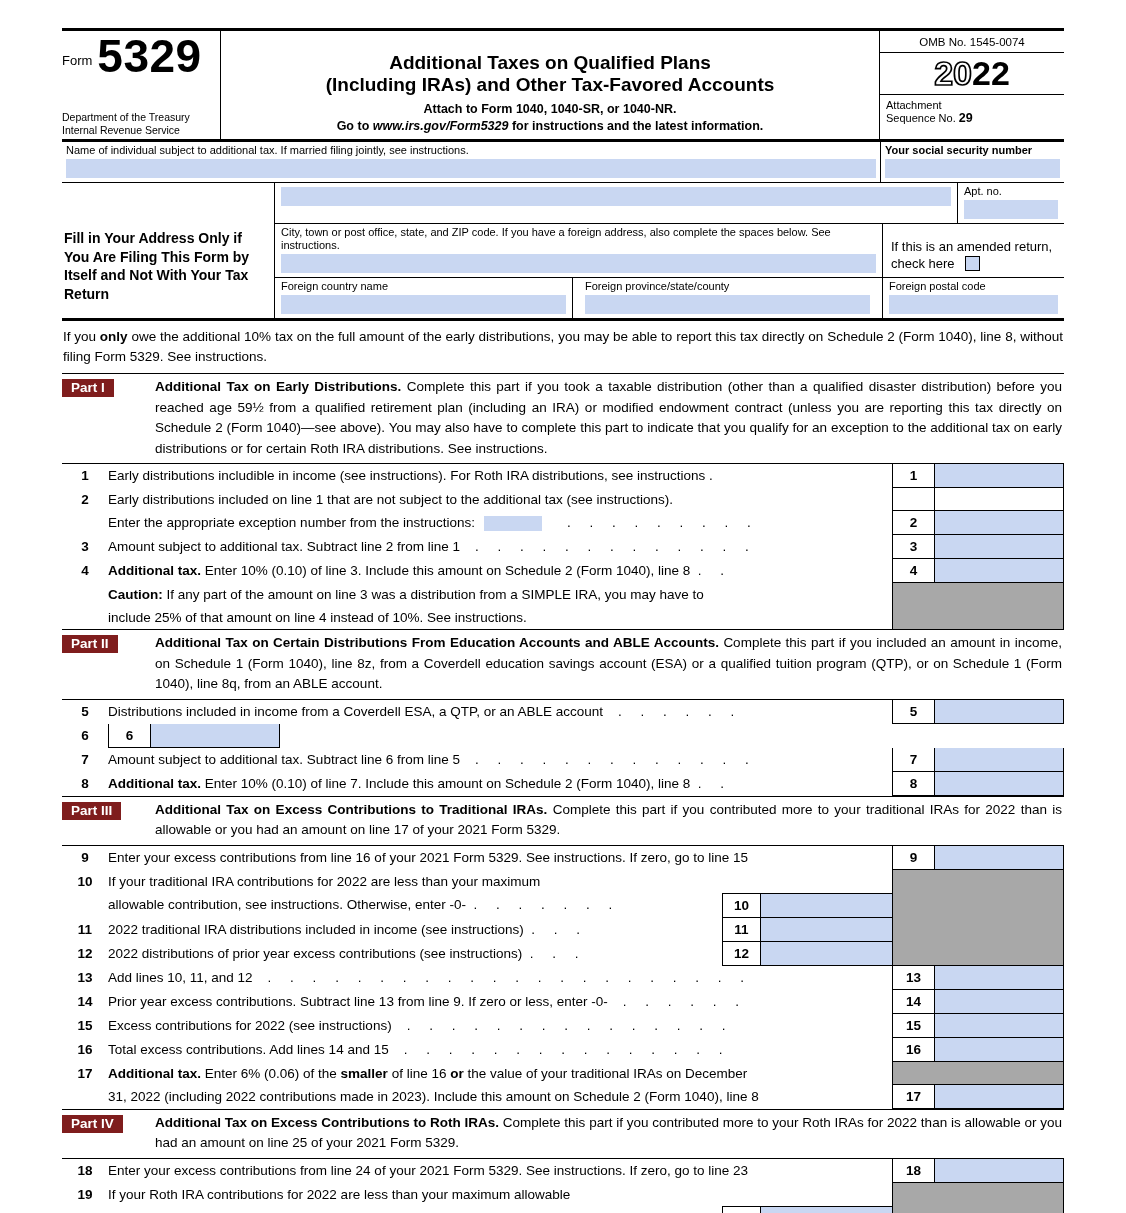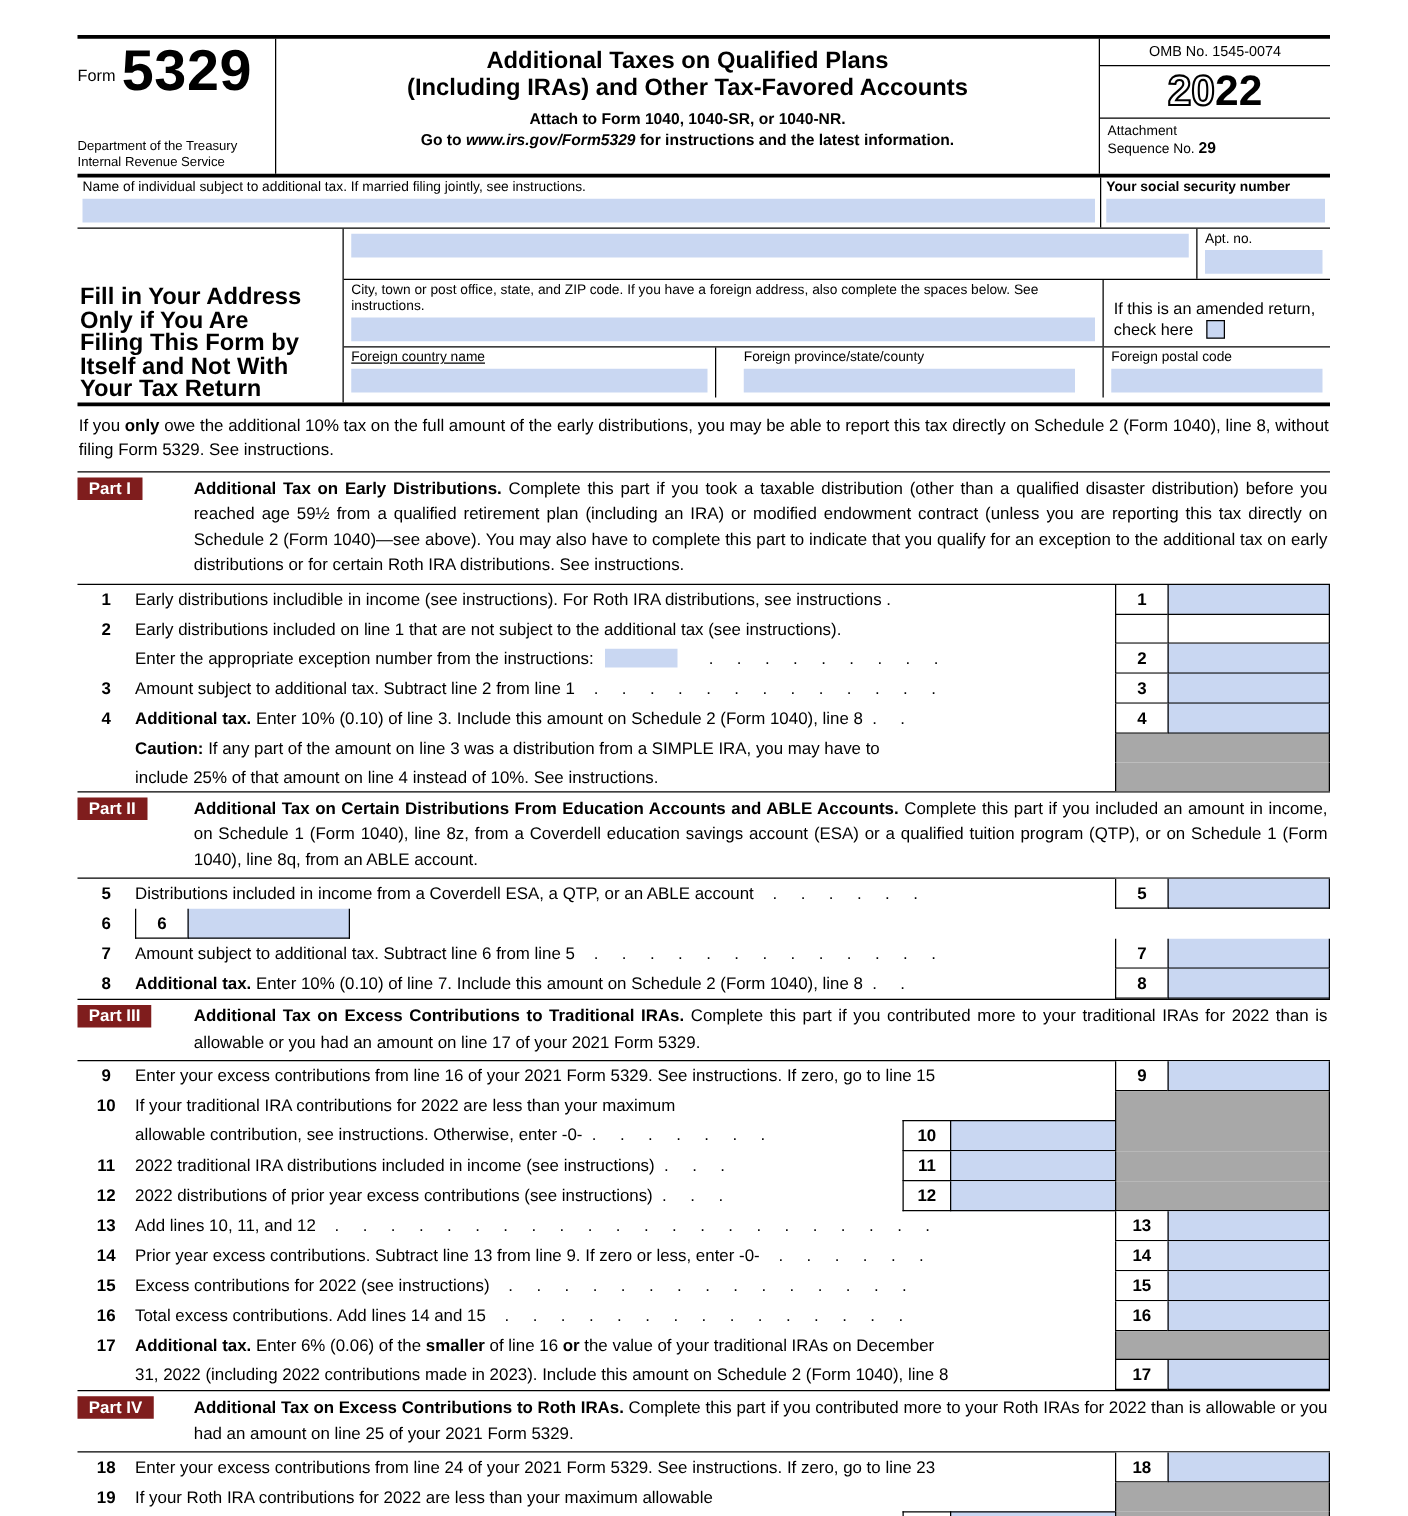--- a/index.html
+++ b/index.html
@@ -8,21 +8,21 @@
   body { font-family:"Liberation Sans", sans-serif; color:#000; }
   .page { width:1126px; padding:28px 62px 0; }
 
   
   .header { display:flex; border-top:3px solid #000; border-bottom:3px solid #000; height:114px; }
   .h-left { flex:none; width:158px; display:flex; flex-direction:column; justify-content:space-between; padding:6px 6px 3px 0; }
   .h-form-line { display:flex; align-items:flex-end; }
   .form-word { font-size:13px; padding:0 5px 7px 0; }
   .form-num { font-size:46px; font-weight:bold; line-height:38px; letter-spacing:.5px; }
   .dept { font-size:10.5px; line-height:12.5px; }
-  .h-center { flex:1; border-left:1.5px solid #000; border-right:1.5px solid #000; text-align:center; padding:7px 8px 4px; }
+  .h-center { flex:1; border-left:1.5px solid #000; border-right:1.5px solid #000; text-align:center; padding:21px 8px 4px; }
   .title1 { font-size:19px; font-weight:bold; line-height:22px; }
   .attach { font-size:12.5px; font-weight:bold; margin-top:6px; }
   .goto { font-size:12.5px; font-weight:bold; margin-top:3px; }
   .h-right { flex:none; width:184px; display:flex; flex-direction:column; }
   .omb { font-size:11.5px; padding:5px 6px 4px; text-align:center; }
   .year { border-top:1.5px solid #000; border-bottom:1.5px solid #000; text-align:center; font-size:34px; font-weight:bold; line-height:41px; }
   .yr-outline { color:#fff; -webkit-text-stroke:1.7px #000; }
   @supports not (-webkit-text-stroke: 1px black) { .yr-outline { color:#000; } }
   .attachment { font-size:11px; line-height:13px; padding:4px 6px; }
   .seq-no { font-weight:bold; font-size:12.5px; }
@@ -30,30 +30,30 @@
   
   .name-row { display:flex; border-bottom:1.5px solid #000; }
   .name-cell { flex:1; padding:2px 4px 4px; }
   .ssn-cell { flex:none; width:184px; border-left:1.5px solid #000; padding:2px 4px 4px; }
   .cell-label { font-size:11px; line-height:13px; }
   .bold { font-weight:bold; }
   .field { height:19px; background:var(--blue); margin-top:2px; }
 
   
   .addr { display:flex; border-bottom:3px solid #000; }
-  .addr-side { flex:none; width:213px; border-right:1.5px solid #000; font-weight:bold; font-size:19px; line-height:18.5px; padding:46px 22px 0 2px; }
+  .addr-side { flex:none; width:213px; border-right:1.5px solid #000; font-weight:bold; font-size:14px; line-height:18.5px; padding:46px 22px 0 2px; }
   .addr-fields { flex:1; display:flex; flex-direction:column; }
   .addr-row { display:flex; }
   .rowA, .rowB { border-bottom:1.5px solid #000; }
   .addr-home { flex:1; padding:2px 6px 4px; }
   .addr-apt { flex:none; width:107px; border-left:1.5px solid #000; padding:2px 6px 4px; }
   .addr-city { flex:1; padding:2px 6px 4px; }
   .addr-amend { flex:none; width:182px; border-left:1.5px solid #000; padding:14px 8px 4px; font-size:13px; line-height:17px; }
-  .addr-country { flex:none; width:297px; padding:2px 6px 4px;text-decoration:underline; }
-  .addr-province { flex:1; border-left:1.5px solid #000; padding:2px 22px 4px; }
+  .addr-country { flex:none; width:297px; padding:2px 6px 4px; }
+  .addr-province { flex:1; border-left:1.5px solid #000; padding:2px 12px 4px; }
   .addr-postal { flex:none; width:182px; border-left:1.5px solid #000; padding:2px 6px 4px; }
   .checkbox { display:inline-block; width:15px; height:15px; background:var(--blue); border:1.5px solid #000; margin-left:10px; vertical-align:-3px; }
 
   
   .intro { font-size:13.5px; line-height:19.5px; text-align:justify; padding:6px 1px 7px; }
 
   
   .part-head { display:flex; border-top:1.5px solid #000; border-bottom:1.5px solid #000; padding:3px 0 4px; }
   .badge-col { flex:none; width:93px; padding-top:1px; }
   .badge { background:#7f1d1d; color:#fff; font-weight:bold; font-size:13.5px; padding:1px 9px 2px; display:inline-block; }

